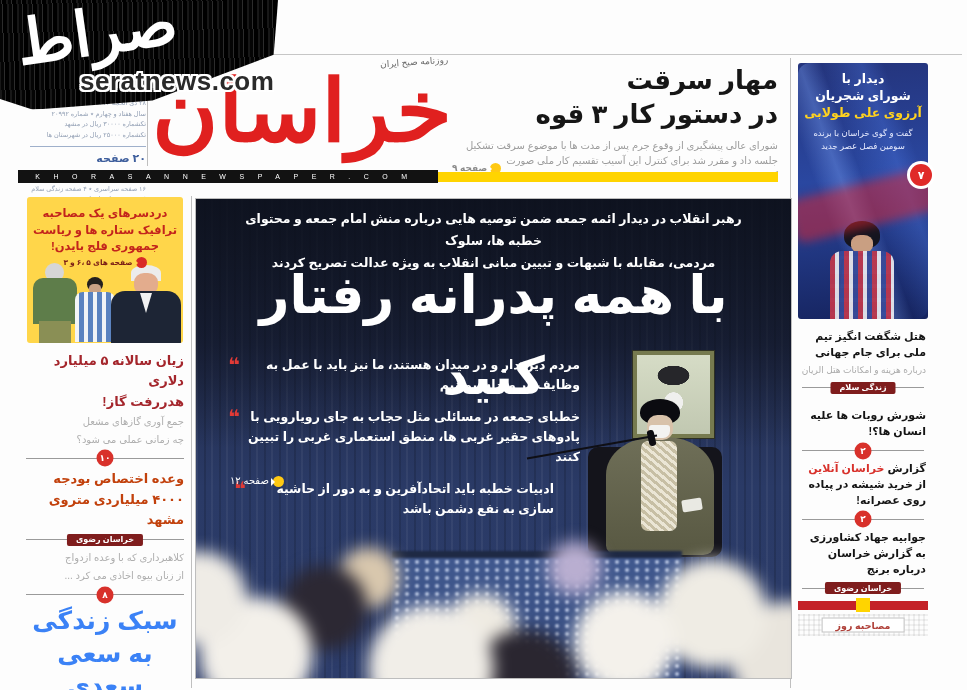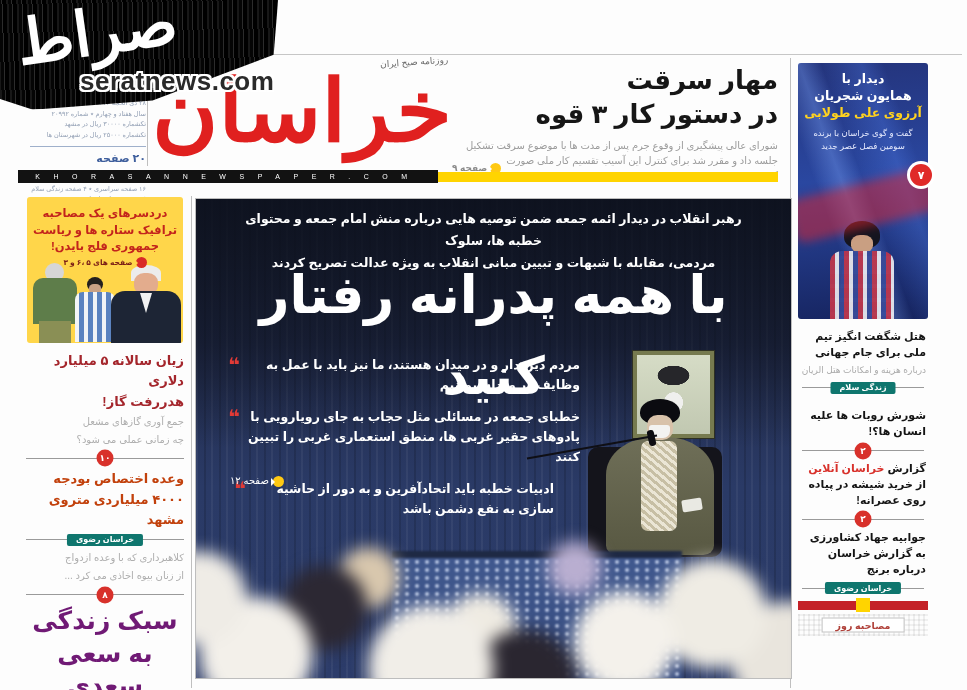--- a/index.html
+++ b/index.html
@@ -39,28 +39,28 @@
   .pac::after{content:"";position:absolute;left:-2px;top:2px;border:4px solid transparent;border-left-color:#fff}
   .pac.red{background:#d92b26}
   .pac.red::after{border-left-color:#ffd64a}
   .blackbar{left:18px;top:170px;width:420px;height:13px;background:#121212;color:#fff;
     font-size:7px;letter-spacing:13.5px;line-height:13px;text-align:center;overflow:hidden;white-space:nowrap}
   .yellowbar{left:438px;top:172px;width:340px;height:10px;background:#ffd400}
   
   .dv{position:relative;height:1px;background:#9a9a9a;margin:10px 4px}
   .badge{position:absolute;left:50%;top:50%;transform:translate(-50%,-50%);width:17px;height:17px;border-radius:50%;
     background:#d8312b;color:#fff;font-size:9px;font-weight:bold;text-align:center;line-height:17px}
-  .tag{position:absolute;left:50%;top:50%;transform:translate(-50%,-50%);background:#0f766e;color:#fff;
+  .tag{position:absolute;left:50%;top:50%;transform:translate(-50%,-50%);background:#7f1d1d;color:#fff;
     font-size:8px;font-weight:bold;padding:1.5px 9px;border-radius:2px;white-space:nowrap}
   
   .v-right{left:790px;top:58px;height:630px}
   .sidebar{left:798px;top:63px;width:130px}
   .feature{position:relative;width:130px;height:256px;border-radius:3px;overflow:visible;
     background:linear-gradient(175deg,#24347c 0%,#2a47a0 45%,#16245f 100%)}
-  .feature-in{position:absolute;inset:0;overflow:hidden;border-radius:2px}
+  .feature-in{position:absolute;inset:0;overflow:hidden;border-radius:12px}
   .f-light{position:absolute;inset:0;background:linear-gradient(70deg,transparent 30%,rgba(130,170,255,.35) 42%,transparent 52%,rgba(90,140,255,.25) 70%,transparent 80%)}
   .f-t1,.f-t2{position:relative;color:#fff;font-weight:bold;font-size:12.5px;text-align:center;line-height:1.35}
   .f-hl{position:relative;color:#ffd21f;font-weight:bold;font-size:12.5px;text-align:center;line-height:1.35}
   .f-s{position:relative;color:#e8ecff;font-size:8.5px;text-align:center;line-height:1.6}
   .boy-hair{position:absolute;left:46px;top:158px;width:36px;height:28px;background:#141520;border-radius:50% 50% 42% 42%}
   .boy-face{position:absolute;left:53px;top:172px;width:22px;height:18px;background:#c99f82;border-radius:42%}
   .boy-shirt{position:absolute;left:32px;top:188px;width:64px;height:70px;border-radius:12px 12px 0 0;
     background:repeating-linear-gradient(90deg,rgba(195,55,75,.9) 0 5px,rgba(238,238,242,.9) 5px 9px,rgba(55,75,155,.9) 9px 14px),
                repeating-linear-gradient(0deg,rgba(120,30,50,.4) 0 5px,rgba(255,255,255,.12) 5px 9px,rgba(30,50,120,.4) 9px 14px)}
   .boy-mic{position:absolute;left:40px;top:196px;width:2px;height:60px;background:#0d0d12;transform:rotate(7deg)}
@@ -92,21 +92,21 @@
   .foot-face{position:absolute;left:14px;top:7px;width:12px;height:10px;background:#caa184;border-radius:40%}
   .foot-shirt{position:absolute;left:0;top:15px;width:40px;height:50px;border-radius:8px 8px 0 0;
     background:repeating-linear-gradient(90deg,#f2f4f7 0 4px,#5b83c0 4px 9px)}
   .biden-hair{position:absolute;left:20px;top:0;width:30px;height:16px;background:#ececec;border-radius:50% 50% 0 0}
   .biden-face{position:absolute;left:23px;top:8px;width:24px;height:22px;background:#e3ac8d;border-radius:42%}
   .biden-suit{position:absolute;left:0;top:26px;width:70px;height:52px;background:#1d2535;border-radius:14px 14px 0 0}
   .biden-shirt{position:absolute;left:29px;top:28px;width:12px;height:20px;background:#f2f2f2;clip-path:polygon(0 0,100% 0,50% 100%)}
   .lc-title{font-size:13px;font-weight:bold;color:#c2410c;text-align:right;line-height:1.5;margin:8px 4px 2px}
   .lc-title.red{color:#a4262c}
   .lc-sub{font-size:10px;color:#aeaeae;text-align:right;line-height:1.6;margin:2px 4px}
-  .lc-big{font-size:25px;font-weight:bold;color:#701a75;text-align:center;line-height:1.25;margin:6px 0 2px}
+  .lc-big{font-size:25px;font-weight:bold;color:#3b82f6;text-align:center;line-height:1.25;margin:6px 0 2px}
   
   .story{left:195px;top:198px;width:595px;height:479px;border:1px solid #bdbdbd;overflow:hidden;
     background:linear-gradient(#1d2438 0%,#222c4c 30%,#2a3a66 60%,#2c3c6a 100%)}
   .stripes{position:absolute;inset:0;
     background:repeating-linear-gradient(90deg,rgba(255,255,255,.05) 0 2px,transparent 2px 8px,rgba(0,0,0,.14) 8px 10px,transparent 10px 15px)}
   .shade{position:absolute;inset:0;background:linear-gradient(rgba(12,16,28,.88),rgba(12,16,28,.55) 30%,rgba(12,16,28,0) 52%)}
   .kicker{position:absolute;left:40px;right:40px;top:10px;color:#fff;font-weight:bold;font-size:12.5px;
     text-align:center;line-height:1.75;z-index:6}
   .headline{position:absolute;left:10px;right:10px;top:56px;color:#fff;font-weight:bold;font-size:52px;
     text-align:center;line-height:1.55;z-index:6}
@@ -196,21 +196,21 @@
 <div class="abs vline v-right"></div>
 <div class="abs vline v-left"></div>
 
 <div class="abs sidebar rtl">
   <div class="feature">
     <div class="f-badge">۷</div>
     <div class="feature-in">
       <div class="f-light"></div>
       <div style="height:8px"></div>
       <div class="f-t1">دیدار با</div>
-      <div class="f-t2">همایون شجریان</div>
+      <div class="f-t2">شورای شجریان</div>
       <div class="f-hl">آرزوی علی طولابی</div>
       <div style="height:5px"></div>
       <div class="f-s">گفت و گوی خراسان با برنده</div>
       <div class="f-s">سومین فصل عصر جدید</div>
       <div class="boy-mic"></div>
       <div class="boy-hair"></div>
       <div class="boy-face"></div>
       <div class="boy-shirt"></div>
       <div class="f-wm"></div>
     </div>

